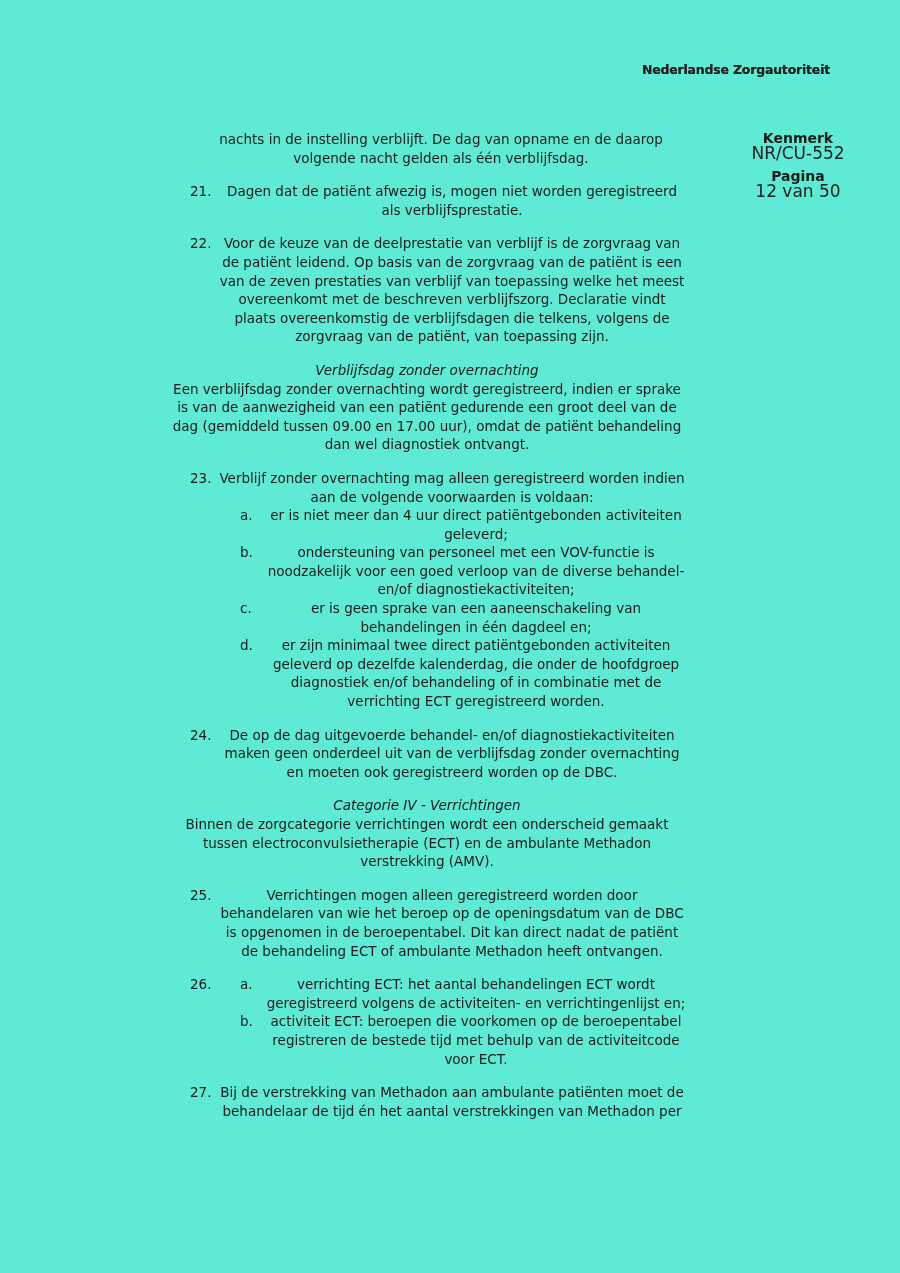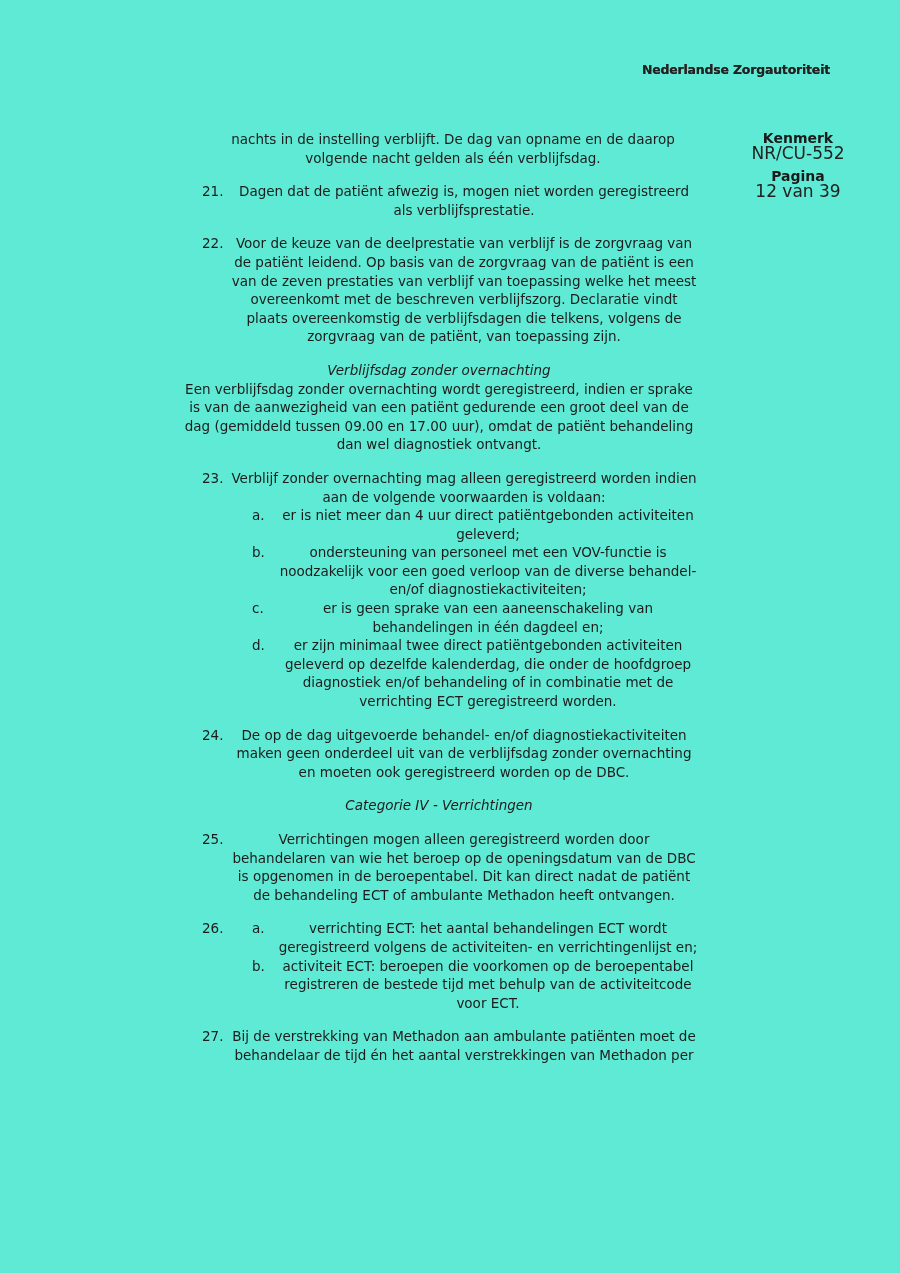--- a/index.html
+++ b/index.html
@@ -39,21 +39,21 @@
     font-weight: 700;
     color: #1a1a1a;
   }
   .meta .value {
     font-size: 17px;
     color: #222222;
     margin-bottom: 8px;
   }
   .column {
     position: absolute;
-    left: 180px;
+    left: 168px;
     top: 130px;
     width: 518px;
     font-size: 13.5px;
     line-height: 18.6px;
     color: #1c1c1c;
   }
   .block { margin-bottom: 15px; }
   .cont { padding-left: 28px; }
   .item { position: relative; padding-left: 28px; margin-left: 22px; }
   .item .num { position: absolute; left: 0; top: 0; }
@@ -65,21 +65,21 @@
 <body>
 
 <div class="page">
 
   <div class="logo">Nederlandse Zorgautoriteit</div>
 
   <div class="meta">
     <div class="label">Kenmerk</div>
     <div class="value">NR/CU-552</div>
     <div class="label">Pagina</div>
-    <div class="value">12 van 39</div>
+    <div class="value">12 van 50</div>
   </div>
 
   <div class="column">
 
     <div class="block cont">nachts in de instelling verblijft. De dag van opname en de daarop volgende nacht gelden als één verblijfsdag.</div>
 
     <div class="block item">
       <span class="num">21.</span>
       <div class="txt">Dagen dat de patiënt afwezig is, mogen niet worden geregistreerd als verblijfsprestatie.</div>
     </div>
@@ -115,20 +115,21 @@
       </div>
     </div>
 
     <div class="block item">
       <span class="num">24.</span>
       <div class="txt">De op de dag uitgevoerde behandel- en/of diagnostiekactiviteiten maken geen onderdeel uit van de verblijfsdag zonder overnachting en moeten ook geregistreerd worden op de DBC.</div>
     </div>
 
     <div class="block">
       <div class="ital">Categorie IV - Verrichtingen</div>
+      <div>Binnen de zorgcategorie verrichtingen wordt een onderscheid gemaakt tussen electroconvulsietherapie (ECT) en de ambulante Methadon verstrekking (AMV).</div>
     </div>
 
     <div class="block item">
       <span class="num">25.</span>
       <div class="txt">Verrichtingen mogen alleen geregistreerd worden door behandelaren van wie het beroep op de openingsdatum van de DBC is opgenomen in de beroepentabel. Dit kan direct nadat de patiënt de behandeling ECT of ambulante Methadon heeft ontvangen.</div>
     </div>
 
     <div class="block item">
       <span class="num">26.</span>
       <div class="sub">

